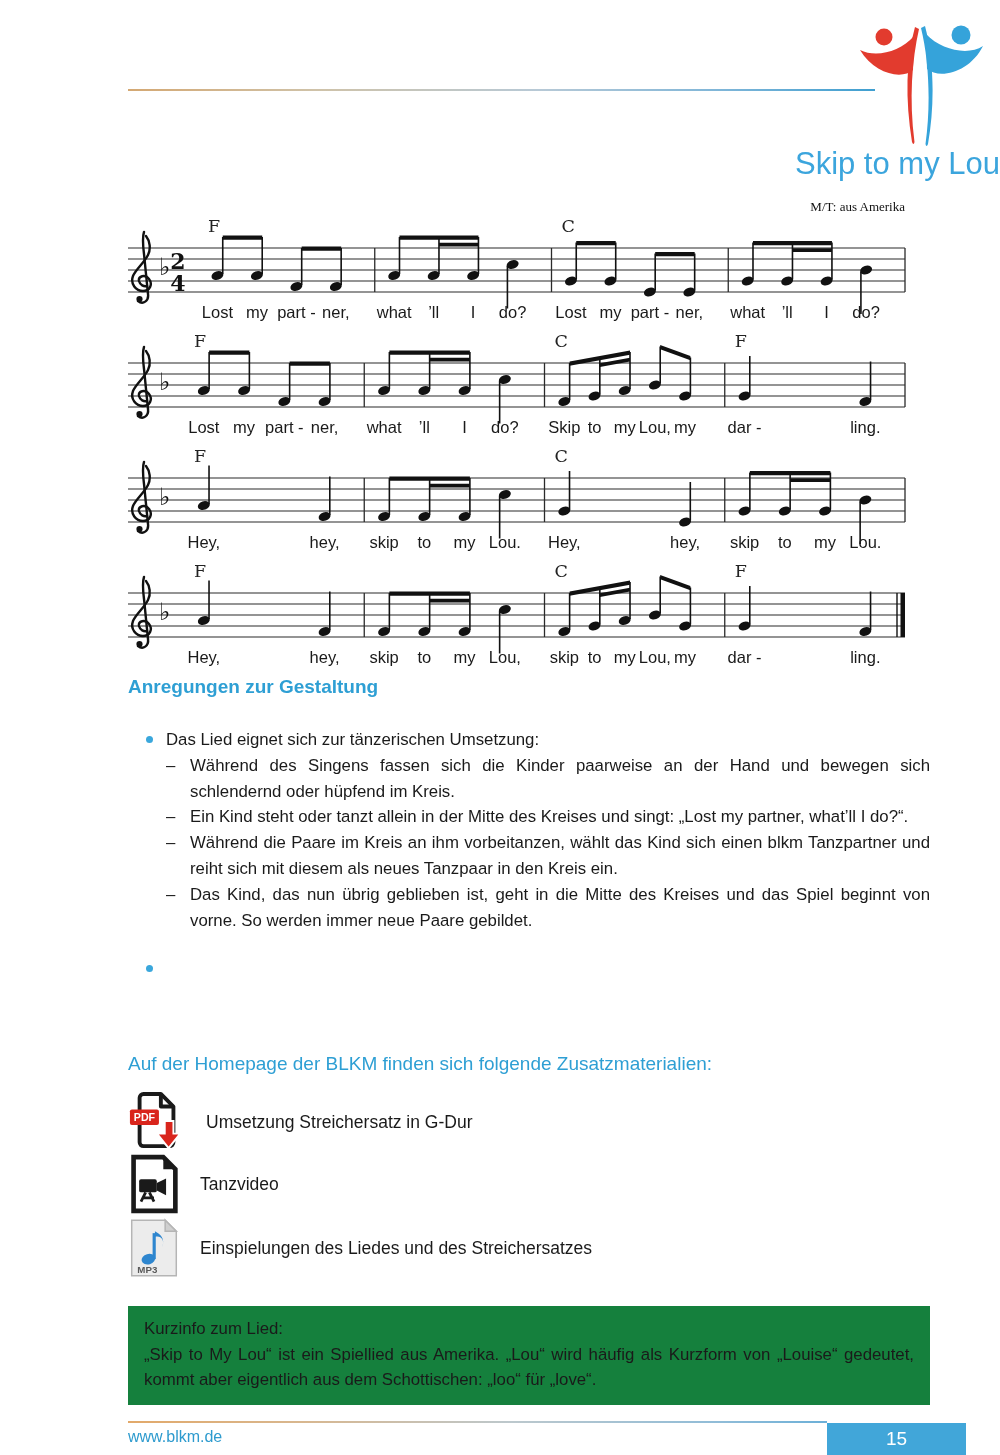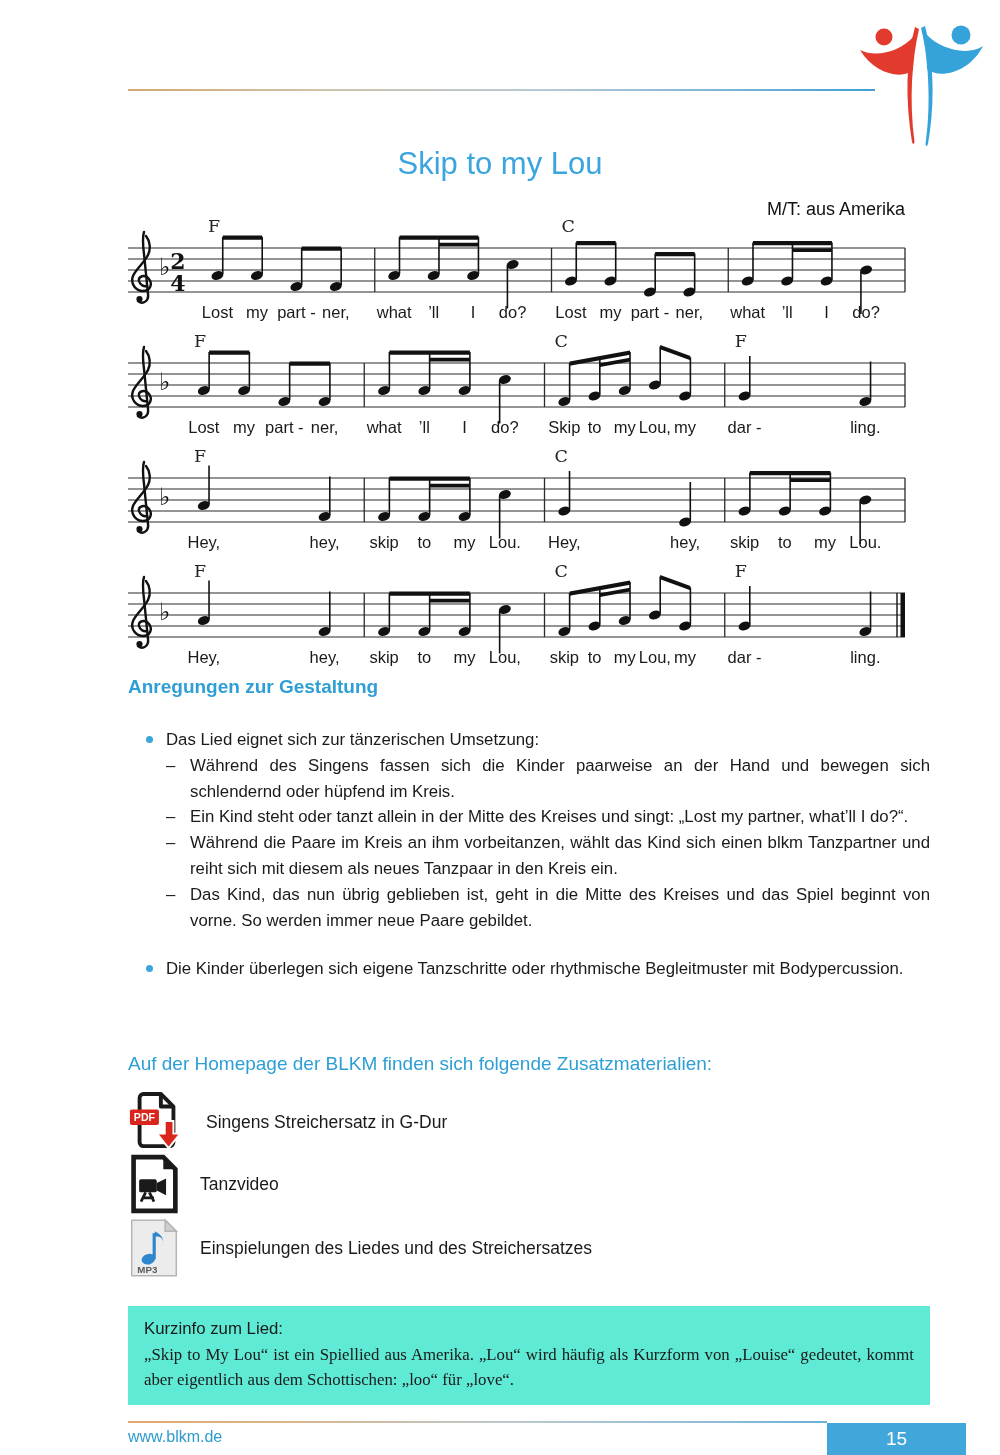--- a/index.html
+++ b/index.html
@@ -6,23 +6,23 @@
   html,body{margin:0;padding:0;background:#ffffff;}
   .page{position:relative;width:1000px;height:1455px;background:#fff;overflow:hidden;
         font-family:"Liberation Sans",sans-serif;color:#1a1a1a;}
   
   .header-title{position:absolute;top:55px;right:170px;font-size:18px;letter-spacing:.4px;
                 color:#2F9AC9;white-space:nowrap;}
   .header-rule{position:absolute;top:89px;left:128px;width:747px;height:2px;
                background:linear-gradient(90deg,#d4a873 0%,#cfc2a8 25%,#b7c9d6 55%,#7db5d8 80%,#3f9fd0 100%);}
   .logo{position:absolute;top:24px;right:12px;width:132px;height:122px;}
   
-  .song-title{position:absolute;top:146px;left:0;width:1000px;text-align:center;
+  .song-title{position:absolute;top:146px;left:0;width:1000px;text-align:right;
               font-size:31px;color:#3BA5DD;}
-  .song-credit{position:absolute;top:199px;right:95px;font-size:18px;color:#111;}
+  .song-credit{position:absolute;top:199px;right:95px;font-size:13px;color:#111;font-family:Liberation Serif, serif;}
   
   .music-system{position:absolute;left:0;width:1000px;height:112px;}
   #system-0{top:212px}#system-1{top:327px}#system-2{top:442px}#system-3{top:557px}
   
   .suggestions{position:absolute;top:676px;left:128px;width:802px;}
   .section-heading{font-size:19px;font-weight:bold;color:#2E9FD4;margin:0 0 29px 0;}
   .s-item{position:relative;font-size:16.8px;line-height:25.8px;text-align:justify;}
   .s-item.bullet{padding-left:38px;margin-top:23px;}
   .s-item.dash{padding-left:62px;}
   .s-item.bullet .marker{position:absolute;left:18px;top:9px;width:7px;height:7px;
@@ -30,23 +30,23 @@
   .s-item.dash .marker{position:absolute;left:38px;top:0;}
   
   .materials-heading{position:absolute;top:1053px;left:128px;width:802px;
                      font-size:19px;font-weight:normal;color:#2E9FD4;}
   .material-row{position:absolute;left:128px;display:flex;align-items:center;gap:20px;height:62px;}
   #material-0{top:1091px}#material-1{top:1153px}#material-2{top:1217px}
   .material-label{font-size:17.5px;color:#1a1a1a;}
   .material-icon{flex:0 0 auto;}
   
   .infobox{position:absolute;top:1306px;left:128px;width:802px;box-sizing:border-box;
-           background:#5eead4;padding:10px 16px 12px 16px;}
+           background:#15803d;padding:10px 16px 12px 16px;}
   .infobox-title{font-size:16.8px;line-height:25.5px;}
-  .infobox-body{font-size:16.8px;line-height:25.5px;text-align:justify;font-family:Liberation Serif, serif;}
+  .infobox-body{font-size:16.8px;line-height:25.5px;text-align:justify;}
   
   .footer-rule{position:absolute;top:1421px;left:128px;width:699px;height:2px;
                background:linear-gradient(90deg,#e2a96a 0%,#d8b78f 25%,#bcc8cd 55%,#8fbcd8 85%,#6cb0d8 100%);}
   .footer-url{position:absolute;top:1428px;left:128px;width:699px;
               font-size:16px;color:#2E9BCE;}
   .page-box{position:absolute;top:1423px;left:827px;width:139px;height:32px;background:#41A6D9;
             color:#fff;font-size:19px;text-align:center;line-height:32px;}
 </style>
 </head>
 <body>
@@ -341,35 +341,35 @@
       </svg></div>
 
   <div class="suggestions">
     <h2 class="section-heading">Anregungen zur Gestaltung</h2>
     <div id="suggestions-list">
         <div class="s-item bullet"><span class="marker"></span><span>Das Lied eignet sich zur tänzerischen Umsetzung:</span></div>
         <div class="s-item dash"><span class="marker">–</span><span>Während des Singens fassen sich die Kinder paarweise an der Hand und bewegen sich schlendernd oder hüpfend im Kreis.</span></div>
         <div class="s-item dash"><span class="marker">–</span><span>Ein Kind steht oder tanzt allein in der Mitte des Kreises und singt: „Lost my partner, what’ll I do?“.</span></div>
         <div class="s-item dash"><span class="marker">–</span><span>Während die Paare im Kreis an ihm vorbeitanzen, wählt das Kind sich einen blkm Tanzpartner und reiht sich mit diesem als neues Tanzpaar in den Kreis ein.</span></div>
         <div class="s-item dash"><span class="marker">–</span><span>Das Kind, das nun übrig geblieben ist, geht in die Mitte des Kreises und das Spiel beginnt von vorne. So werden immer neue Paare gebildet.</span></div>
-        <div class="s-item bullet"><span class="marker"></span><span>Die Kinder überlegen sich eigene Tanzschritte oder rhythmische Begleitmuster mit Bodypercussion.</span></div>
+        <div class="s-item bullet"><span class="marker"></span></div>
       </div>
   </div>
 
   <div class="materials-heading">Auf der Homepage der BLKM finden sich folgende Zusatzmaterialien:</div>
 
   <div class="material-row" id="material-0">
     <svg class="material-icon" width="58" height="64" viewBox="0 0 60 66" aria-hidden="true">
       <path d="M16,4 h18 l13,13 v37 a4,4 0 0 1 -4,4 h-27 a4,4 0 0 1 -4,-4 v-46 a4,4 0 0 1 4,-4 z" fill="#fff" stroke="#1a1a1a" stroke-width="4" stroke-linejoin="round"></path>
       <path d="M34,4 v13 h13" fill="none" stroke="#1a1a1a" stroke-width="4" stroke-linejoin="round"></path>
       <rect x="2" y="20" width="30" height="16" rx="2" fill="#D9251C"></rect>
       <text x="17" y="32" text-anchor="middle" font-family="Liberation Sans, sans-serif" font-weight="bold" font-size="11" fill="#fff">PDF</text>
       <path d="M38,32 h9 v13 h7 l-12,15 -12,-15 h8 z" fill="#D9251C" stroke="#fff" stroke-width="2"></path>
     </svg>
-    <span class="material-label">Singens Streichersatz in G-Dur</span>
+    <span class="material-label">Umsetzung Streichersatz in G-Dur</span>
   </div>
 
   <div class="material-row" id="material-1">
     <svg class="material-icon" width="52" height="62" viewBox="0 0 56 64" aria-hidden="true">
       <path d="M6,3 h32 l13,13 v45 h-45 z" fill="#fff" stroke="#1a1a1a" stroke-width="5" stroke-linejoin="miter"></path>
       <path d="M38,3 l13,13 h-13 z" fill="#1a1a1a"></path>
       <rect x="12" y="27" width="19" height="14" rx="2" fill="#1a1a1a"></rect>
       <path d="M31,31 l10,-5 v18 l-10,-5 z" fill="#1a1a1a"></path>
       <path d="M19,41 l-5,10 M23,41 l5,10 M15,47 h13" stroke="#1a1a1a" stroke-width="3" fill="none"></path>
     </svg>

